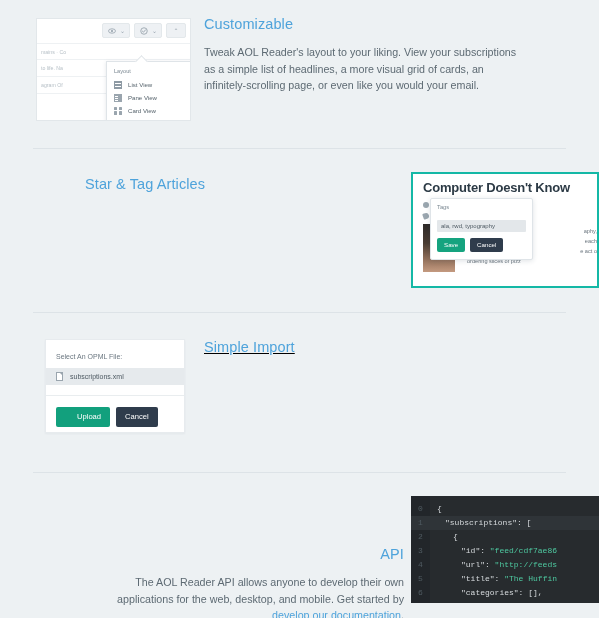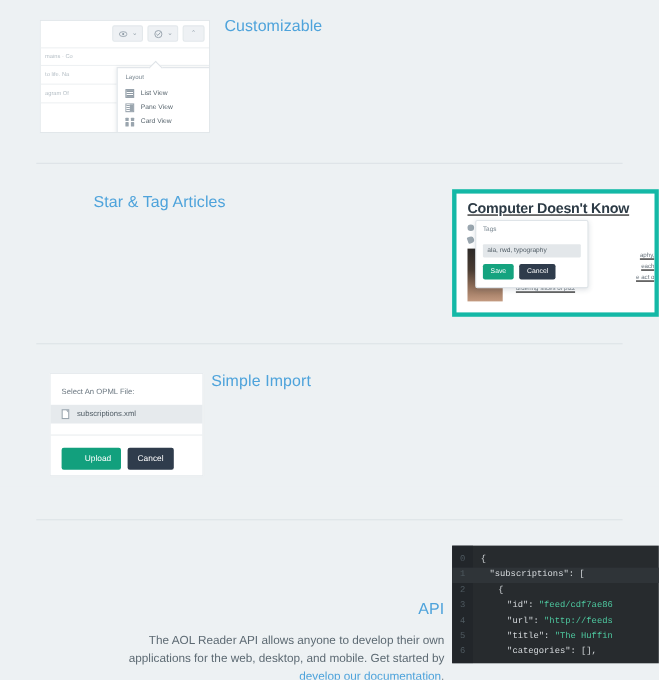--- a/index.html
+++ b/index.html
@@ -209,23 +209,22 @@
   }
   #sec-star .heading { margin-bottom: 12px; text-align: left; }
 
   .article-shot {
     position: absolute;
     left: 411px;
     top: 172px;
     width: 188px;
     height: 116px;
     background: #ffffff;
-    border: 4px solid #14b8a6;
+    border: 2px solid #14b8a6;
     overflow: hidden;
-    text-decoration: underline;
   }
   .art-title {
     font-size: 13px;
     font-weight: bold;
     color: #2c3a45;
     padding: 6px 0 4px 10px;
     white-space: nowrap;
     letter-spacing: -0.2px;
   }
   .art-meta {
@@ -309,23 +308,24 @@
     font-family: "Liberation Sans", sans-serif;
     line-height: 1;
     cursor: pointer;
   }
   .btn-save   { background: #15a37f; }
   .btn-cancel { background: #2f3c4c; }
 
   
   #sec-import .text-col {
     position: absolute;
-    left: 192px;
+    left: 204px;
     top: 339px;
     width: 315px;
+    text-decoration: underline;
   }
   #sec-import .heading { margin-bottom: 12px; }
 
   .import-shot {
     position: absolute;
     left: 45px;
     top: 339px;
     width: 140px;
     height: 94px;
     background: #ffffff;
@@ -506,20 +506,21 @@
         </div>
         <div class="menu-item">
           <span class="menu-glyph g-article"></span>
           <span>Article View</span>
         </div>
       </div>
     </div>
 
     <div class="text-col">
       <h2 class="heading">Customizable</h2>
+      <p class="body-copy copy-left">Tweak AOL Reader's layout to your liking. View your subscriptions as a simple list of headlines, a more visual grid of cards, an infinitely-scrolling page, or even like you would your email.</p>
     </div>
 
     <div class="divider" style="top:148px;"></div>
   </section>
 
   <section class="feature-section" id="sec-star">
 
     <div class="text-col">
       <h2 class="heading">Star &amp; Tag Articles</h2>
     </div>

